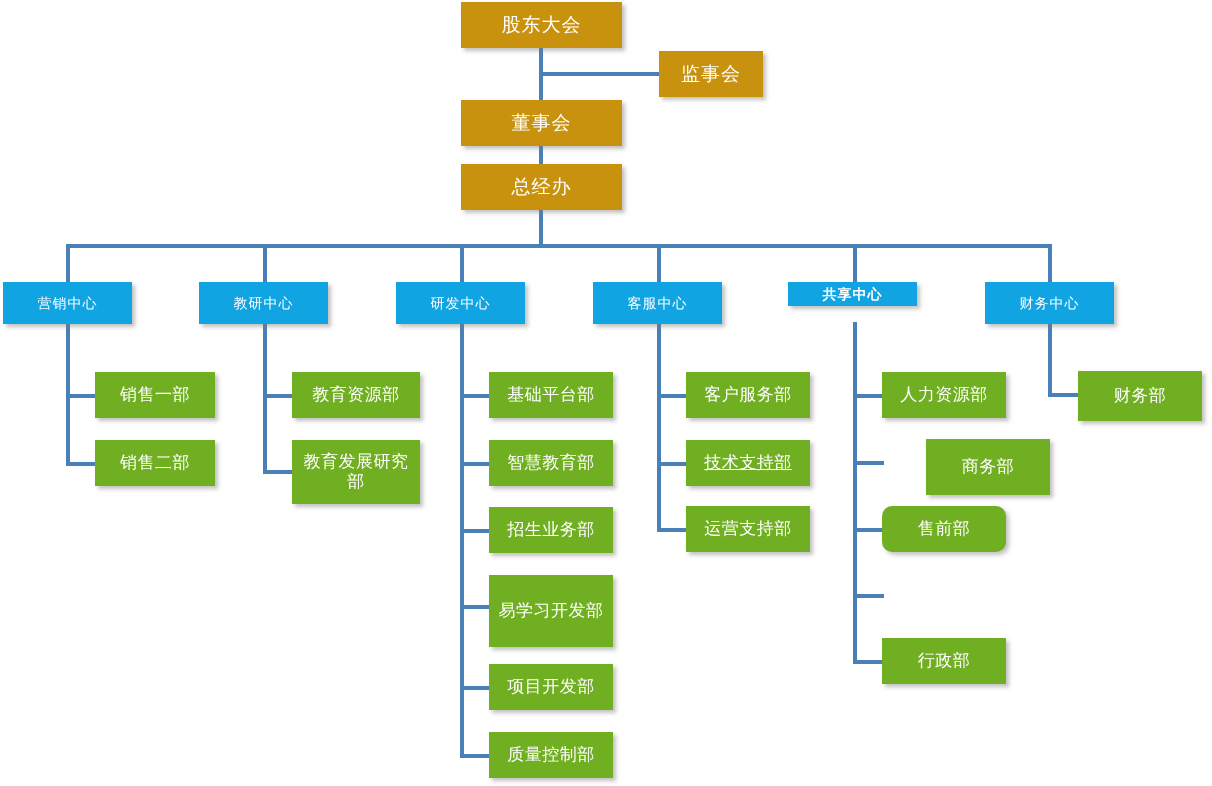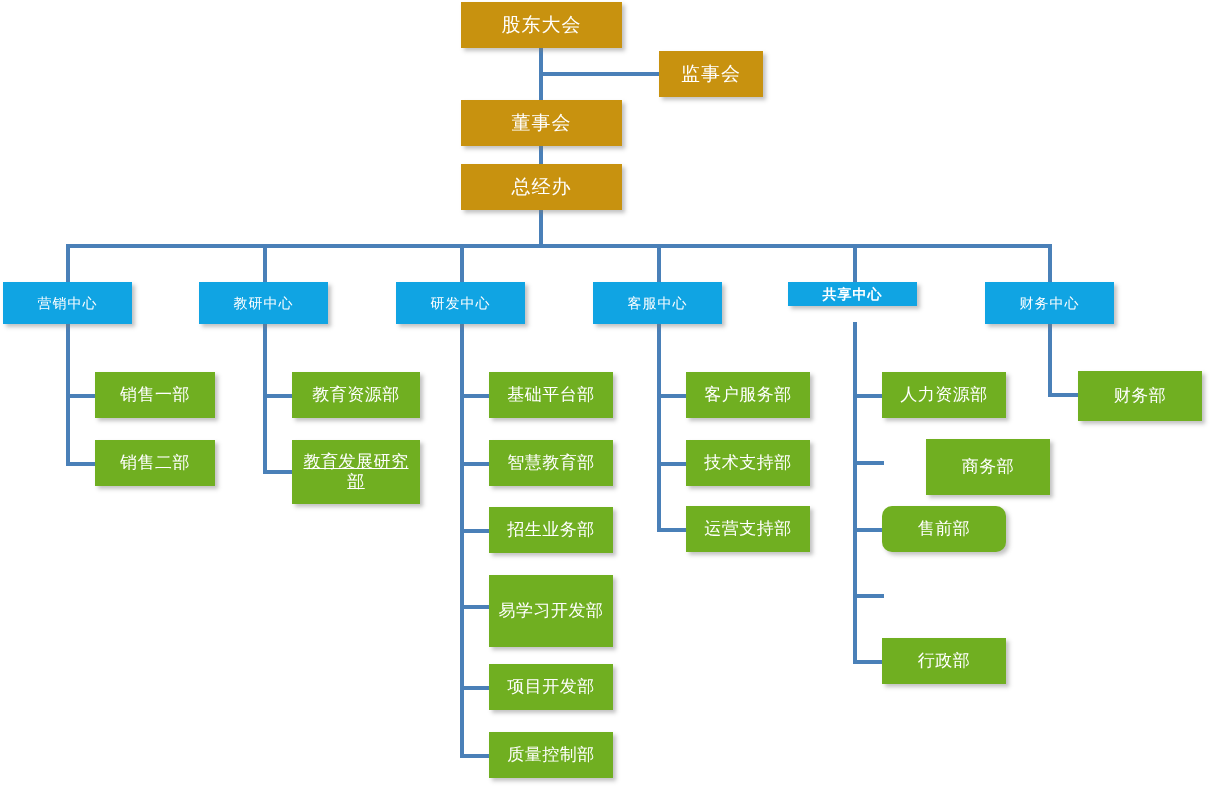--- a/index.html
+++ b/index.html
@@ -122,31 +122,31 @@
   <div class="node blue" style="left:199px; top:282px; width:129px; height:42px;">教研中心</div>
   <div class="node blue" style="left:396px; top:282px; width:129px; height:42px;">研发中心</div>
   <div class="node blue" style="left:593px; top:282px; width:129px; height:42px;">客服中心</div>
   <div class="node blue" style="left:788px; top:282px; width:129px; height:24px;font-weight:bold;">共享中心</div>
   <div class="node blue" style="left:985px; top:282px; width:129px; height:42px;">财务中心</div>
 
   <div class="node green" style="left:95px; top:372px; width:120px; height:46px;">销售一部</div>
   <div class="node green" style="left:95px; top:440px; width:120px; height:46px;">销售二部</div>
 
   <div class="node green" style="left:292px; top:372px; width:128px; height:46px;">教育资源部</div>
-  <div class="node green" style="left:292px; top:440px; width:128px; height:64px;text-decoration:underline;">教育发展研究部</div>
+  <div class="node green" style="left:292px; top:440px; width:128px; height:64px;">教育发展研究部</div>
 
   <div class="node green" style="left:489px; top:372px; width:124px; height:46px;">基础平台部</div>
   <div class="node green" style="left:489px; top:440px; width:124px; height:46px;">智慧教育部</div>
   <div class="node green" style="left:489px; top:507px; width:124px; height:46px;">招生业务部</div>
   <div class="node green" style="left:489px; top:575px; width:124px; height:72px;">易学习开发部</div>
   <div class="node green" style="left:489px; top:664px; width:124px; height:46px;">项目开发部</div>
   <div class="node green" style="left:489px; top:732px; width:124px; height:46px;">质量控制部</div>
 
   <div class="node green" style="left:686px; top:372px; width:124px; height:46px;">客户服务部</div>
-  <div class="node green" style="left:686px; top:440px; width:124px; height:46px;">技术支持部</div>
+  <div class="node green" style="left:686px; top:440px; width:124px; height:46px;text-decoration:underline;">技术支持部</div>
   <div class="node green" style="left:686px; top:506px; width:124px; height:46px;">运营支持部</div>
 
   <div class="node green" style="left:882px; top:372px; width:124px; height:46px;">人力资源部</div>
   <div class="node green" style="left:882px; top:439px; width:124px; height:56px;margin-left:44px;">商务部</div>
   <div class="node green" style="left:882px; top:506px; width:124px; height:46px;border-radius:10px;">售前部</div>
   <div class="node green" style="left:882px; top:638px; width:124px; height:46px;">行政部</div>
 
   <div class="node green" style="left:1078px; top:371px; width:124px; height:50px;">财务部</div>
 
 </div>

